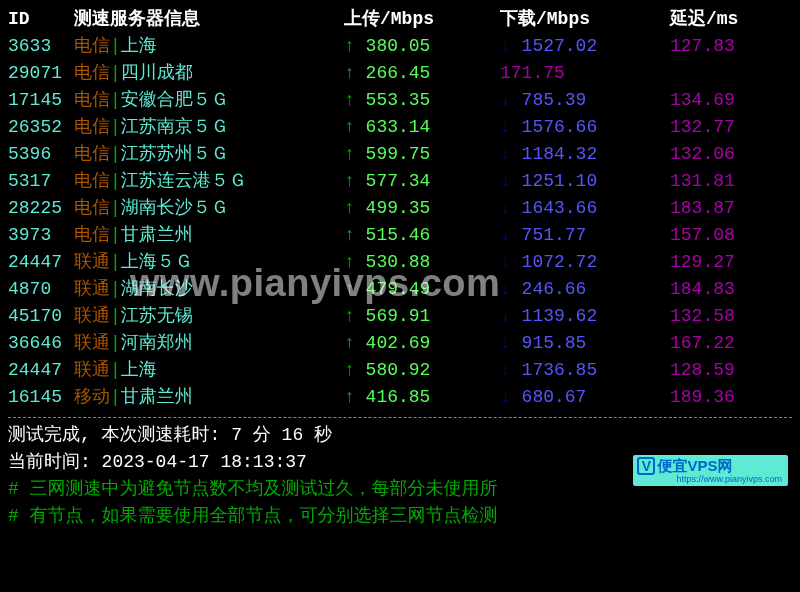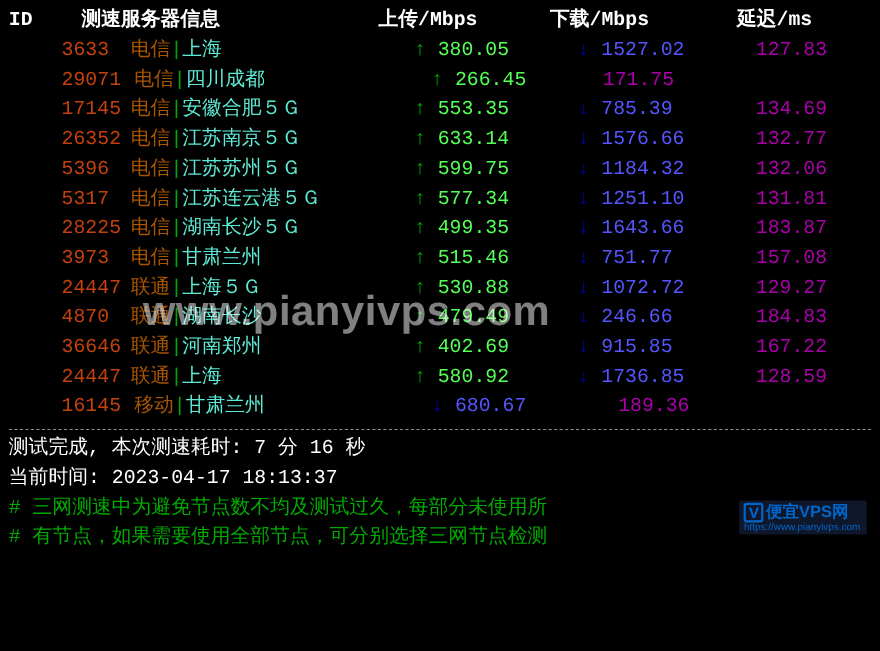--- a/index.html
+++ b/index.html
@@ -18,21 +18,21 @@
       color: #fff;
       display: flex;
       font-weight: bold;
     }
     .col-id { width: 66px; }
     .col-server { width: 270px; }
     .col-upload { width: 156px; text-align: left; }
     .col-download { width: 170px; text-align: left; }
     .col-latency { width: 110px; text-align: left; }
     .row { display: flex; }
-    .id { color: #c2410c; width: 66px; margin-left: 48px; }
+    .id { color: #5eead4; width: 66px; }
     .server { width: 270px; }
     .isp { color: #aa5500; }
     .sep { color: #00aa00; }
     .loc { color: #5eead4; }
     .upload { width: 156px; }
     .up-arrow { color: #00aa00; }
     .up-val { color: #55ff55; }
     .download { width: 170px; }
     .dn-arrow { color: #0000aa; }
     .dn-val { color: #5555ff; }
@@ -51,21 +51,21 @@
       font-weight: bold;
       color: rgba(255,255,255,0.5);
       font-family: Arial, sans-serif;
       pointer-events: none;
       letter-spacing: 0.5px;
     }
     .logo-box {
       position: absolute;
       right: 12px;
       bottom: 106px;
-      background: #0f172a;
+      background: #5eead4;
       color: #0066cc;
       padding: 2px 6px 1px 4px;
       font-size: 14px;
       font-family: "Microsoft YaHei", sans-serif;
       border-radius: 2px;
       line-height: 1.2;
     }
     .logo-box .icon {
       display: inline-block;
       border: 2px solid #0066cc;
@@ -73,21 +73,21 @@
       font-weight: bold;
       width: 18px;
       height: 18px;
       text-align: center;
       line-height: 14px;
       border-radius: 3px;
       margin-right: 2px;
       vertical-align: middle;
     }
     .logo-box .title { font-weight: bold; font-size: 15px; vertical-align: middle; }
-    .logo-box .url { font-size: 9px; color: #0066cc; display: block; text-align: right; margin-top: -1px; }
+    .logo-box .url { font-size: 9px; color: #0066cc; display: block; text-align: right; margin-top: -1px; margin-left: 39px; }
   </style>
 </head>
 <body>
 
 <div class="header-row">
   <span class="col-id">ID</span>
   <span class="col-server">测速服务器信息</span>
   <span class="col-upload">上传/Mbps</span>
   <span class="col-download">下载/Mbps</span>
   <span class="col-latency">延迟/ms</span>
@@ -157,36 +157,44 @@
       <span class="latency">129.27</span>
     </div>
     <div class="row">
       <span class="id">4870</span>
       <span class="server"><span class="isp">联通</span><span class="sep">|</span><span class="loc">湖南长沙</span></span>
       <span class="upload"><span class="up-arrow">↑ </span><span class="up-val">479.49</span></span>
       <span class="download"><span class="dn-arrow">↓ </span><span class="dn-val">246.66</span></span>
       <span class="latency">184.83</span>
     </div>
     <div class="row">
+      <span class="id">45170</span>
+      <span class="server"><span class="isp">联通</span><span class="sep">|</span><span class="loc">江苏无锡</span></span>
+      <span class="upload"><span class="up-arrow">↑ </span><span class="up-val">569.91</span></span>
+      <span class="download"><span class="dn-arrow">↓ </span><span class="dn-val">1139.62</span></span>
+      <span class="latency">132.58</span>
+    </div>
+    <div class="row">
       <span class="id">36646</span>
       <span class="server"><span class="isp">联通</span><span class="sep">|</span><span class="loc">河南郑州</span></span>
       <span class="upload"><span class="up-arrow">↑ </span><span class="up-val">402.69</span></span>
       <span class="download"><span class="dn-arrow">↓ </span><span class="dn-val">915.85</span></span>
       <span class="latency">167.22</span>
     </div>
     <div class="row">
       <span class="id">24447</span>
       <span class="server"><span class="isp">联通</span><span class="sep">|</span><span class="loc">上海</span></span>
       <span class="upload"><span class="up-arrow">↑ </span><span class="up-val">580.92</span></span>
       <span class="download"><span class="dn-arrow">↓ </span><span class="dn-val">1736.85</span></span>
       <span class="latency">128.59</span>
     </div>
     <div class="row">
       <span class="id">16145</span>
       <span class="server"><span class="isp">移动</span><span class="sep">|</span><span class="loc">甘肃兰州</span></span>
+      <span class="upload"><span class="up-arrow">↑ </span><span class="up-val">416.85</span></span>
       <span class="download"><span class="dn-arrow">↓ </span><span class="dn-val">680.67</span></span>
       <span class="latency">189.36</span>
     </div>
   </div>
 
 <div class="divider"></div>
 
 <div class="footer-line">测试完成, 本次测速耗时: 7 分 16 秒</div>
 <div class="footer-line">当前时间: 2023-04-17 18:13:37</div>
 <div class="comment"># 三网测速中为避免节点数不均及测试过久，每部分未使用所</div>

